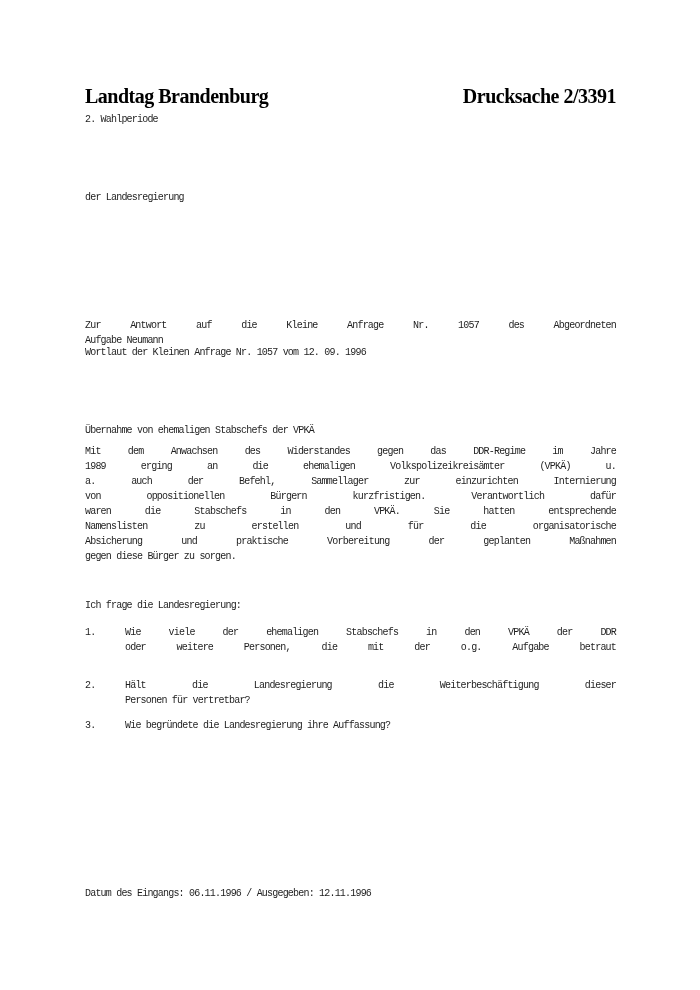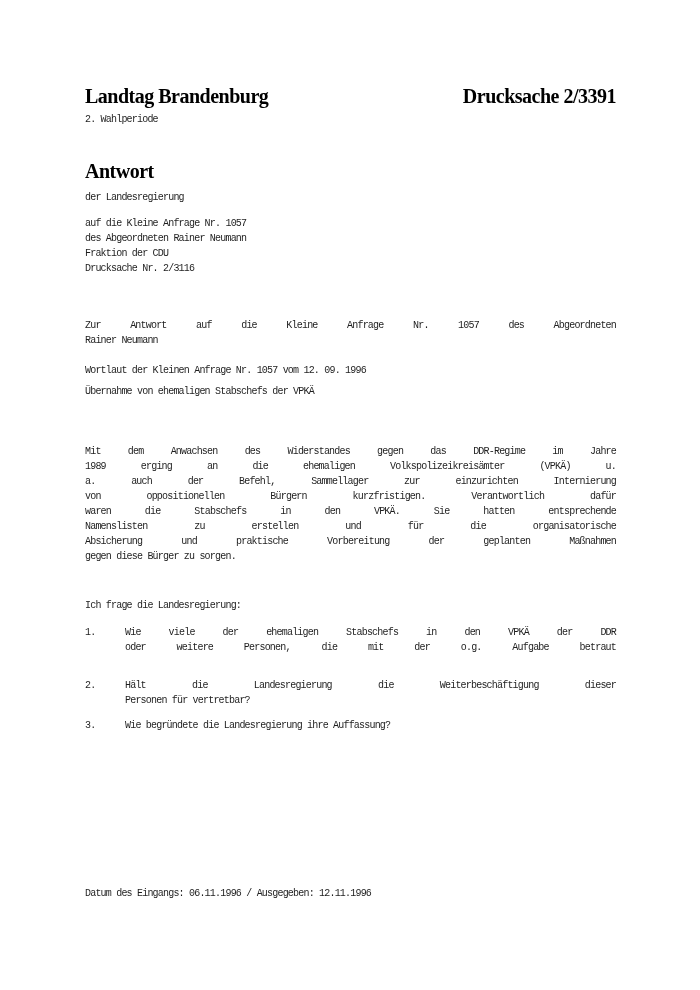--- a/index.html
+++ b/index.html
@@ -44,39 +44,32 @@
 
 <div class="page">
 
   <div class="abs header-row">
     <span class="serif-h">Landtag Brandenburg</span>
     <span class="serif-h">Drucksache 2/3391</span>
   </div>
 
   <div class="abs mono" style="top:112px">2. Wahlperiode</div>
 
-  <div class="abs serif-h" style="top:157px">Antwort</div>
 
   <div class="abs mono" style="top:190px">der Landesregierung</div>
 
-  <div class="abs mono" style="top:216px">
-    <div>auf die Kleine Anfrage Nr. 1057</div>
-    <div>des Abgeordneten Rainer Neumann</div>
-    <div>Fraktion der CDU</div>
-    <div>Drucksache Nr. 2/3116</div>
-  </div>
 
   <div class="abs mono" style="top:318px">
     <div class="jl">Zur Antwort auf die Kleine Anfrage Nr. 1057 des Abgeordneten</div>
-    <div>Rainer Neumann</div>
+    <div>Aufgabe Neumann</div>
   </div>
 
-  <div class="abs mono" style="top:363px">Wortlaut der Kleinen Anfrage Nr. 1057 vom 12. 09. 1996</div>
+  <div class="abs mono" style="top:345px">Wortlaut der Kleinen Anfrage Nr. 1057 vom 12. 09. 1996</div>
 
-  <div class="abs mono" style="top:384px">Übernahme von ehemaligen Stabschefs der VPKÄ</div>
+  <div class="abs mono" style="top:423px">Übernahme von ehemaligen Stabschefs der VPKÄ</div>
 
   <div class="abs mono" style="top:444px">
     <div class="jl">Mit dem Anwachsen des Widerstandes gegen das DDR-Regime im Jahre</div>
     <div class="jl">1989 erging an die ehemaligen Volkspolizeikreisämter (VPKÄ) u.</div>
     <div class="jl">a. auch der Befehl, Sammellager zur einzurichten Internierung</div>
     <div class="jl">von oppositionellen Bürgern kurzfristigen. Verantwortlich dafür</div>
     <div class="jl">waren die Stabschefs in den VPKÄ. Sie hatten entsprechende</div>
     <div class="jl">Namenslisten zu erstellen und für die organisatorische</div>
     <div class="jl">Absicherung und praktische Vorbereitung der geplanten Maßnahmen</div>
     <div>gegen diese Bürger zu sorgen.</div>

